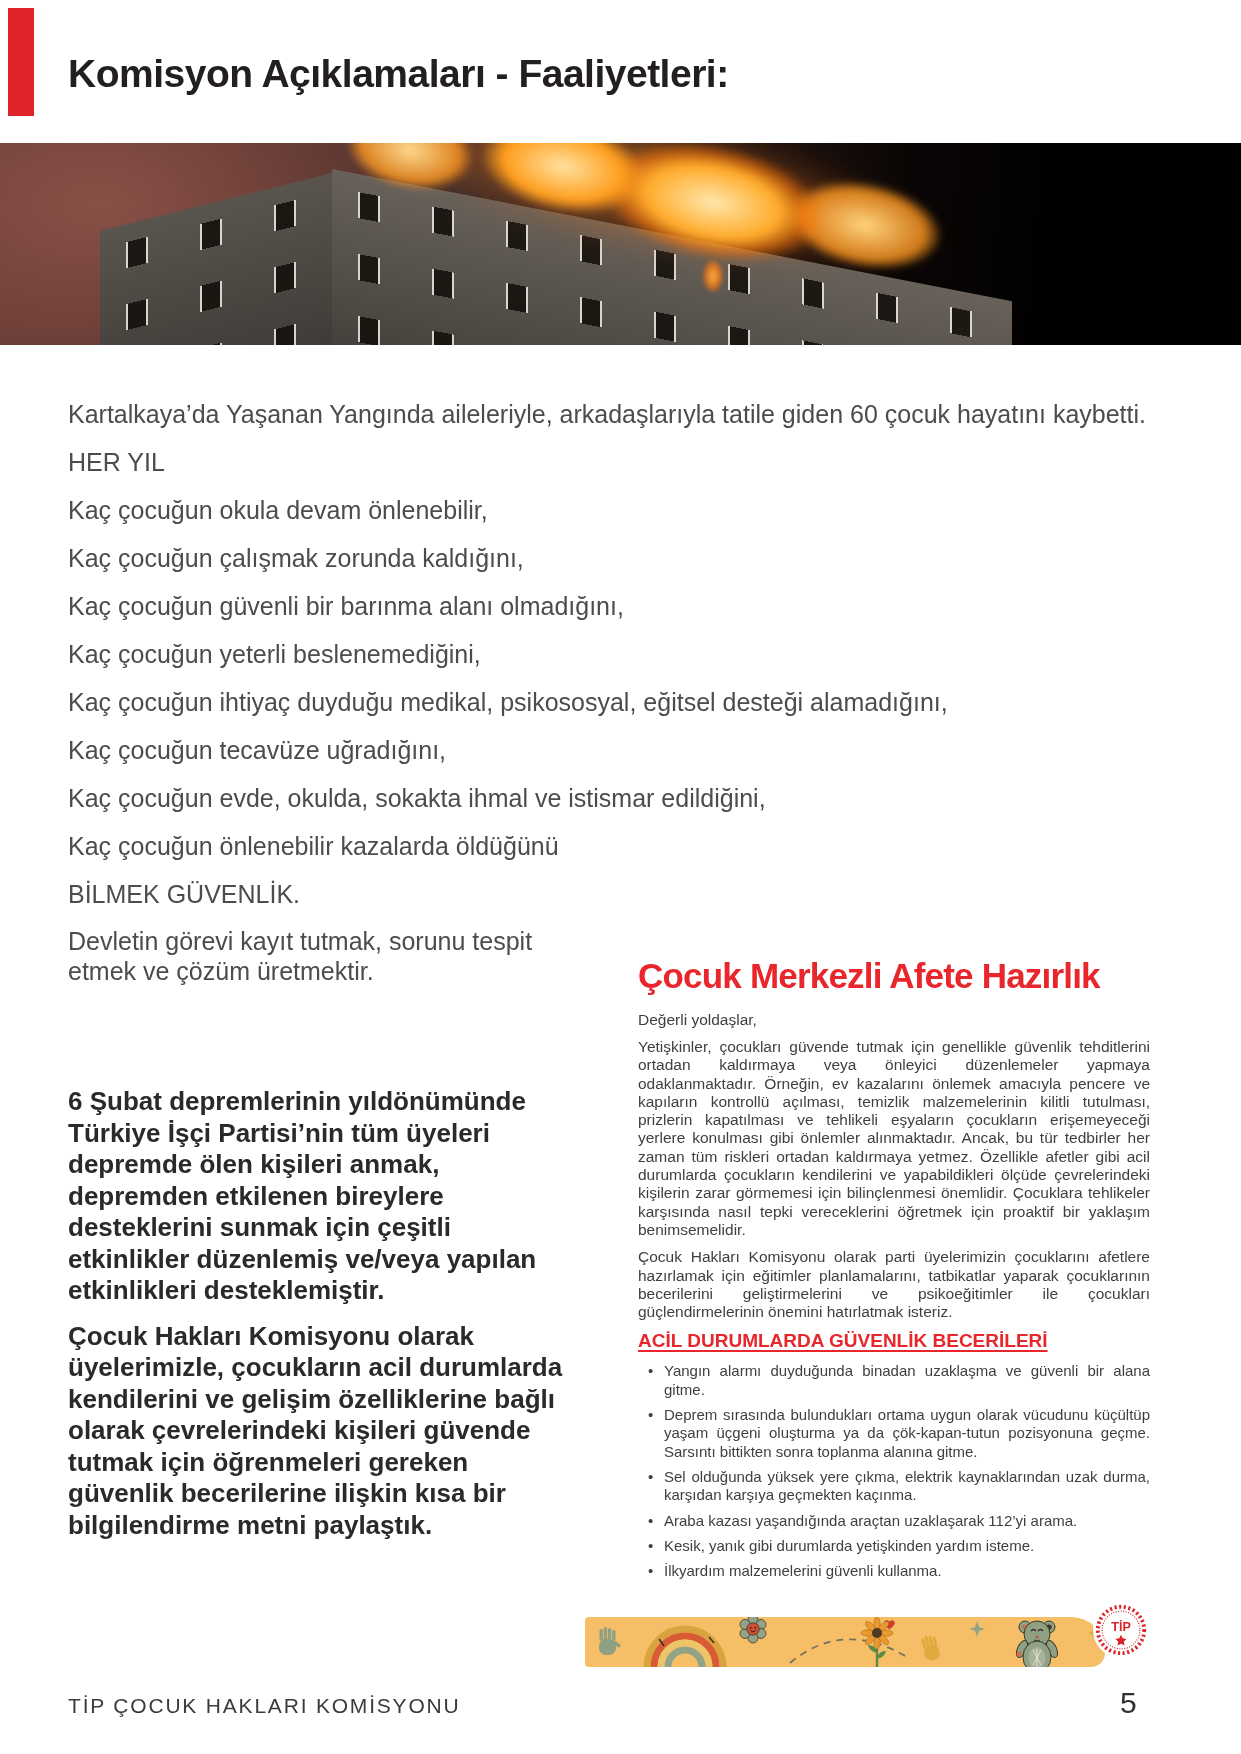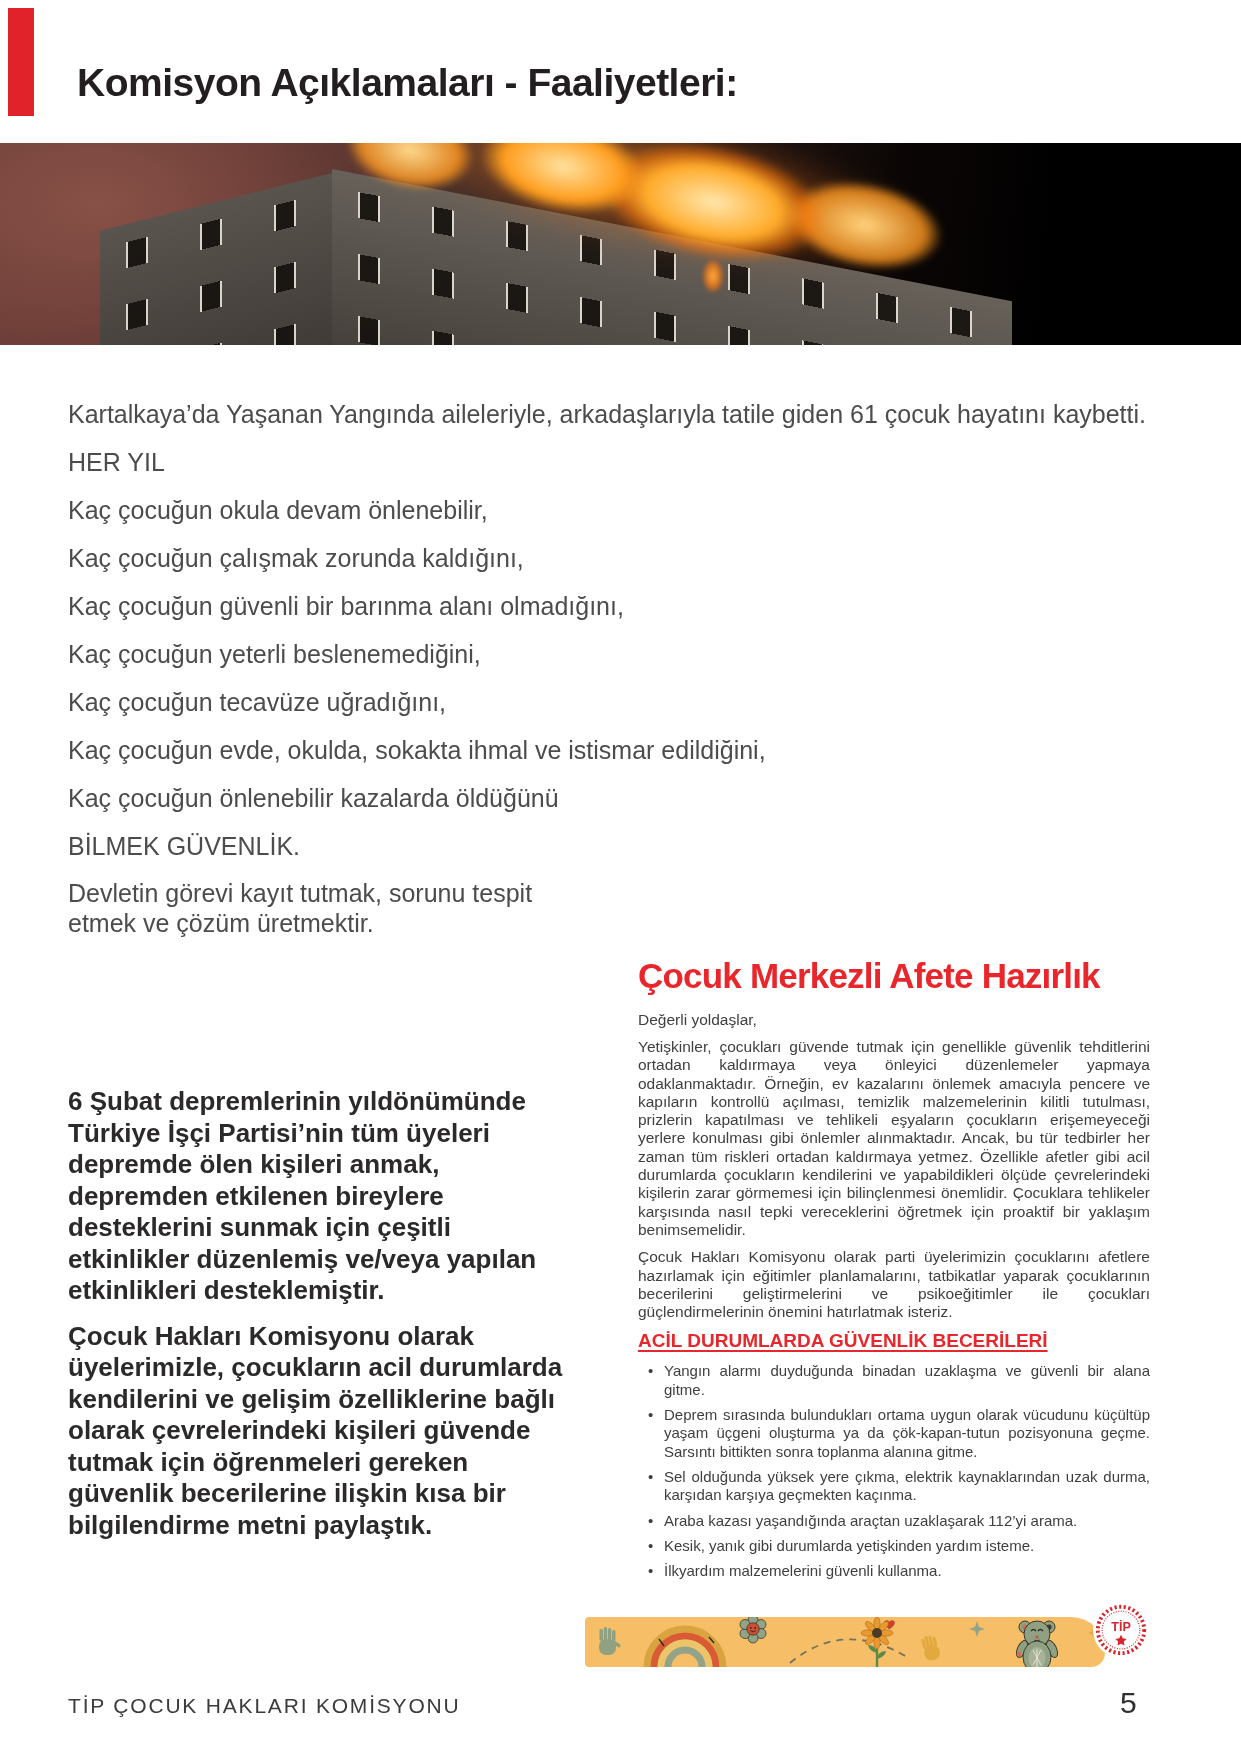--- a/index.html
+++ b/index.html
@@ -1,21 +1,21 @@
 <!DOCTYPE html>
 <html><head>
 <meta charset="utf-8">
 <style>
   html,body{margin:0;padding:0;background:#ffffff;}
   .page{position:relative;width:1241px;height:1754px;background:#ffffff;overflow:hidden;
         font-family:"Liberation Sans","DejaVu Sans",sans-serif;}
 
   .red-tab{position:absolute;left:8px;top:8px;width:26px;height:108px;background:#e0232b;}
 
-  h1.title{position:absolute;left:68px;top:52px;margin:9px;font-size:39px;font-weight:bold;
+  h1.title{position:absolute;left:68px;top:52px;margin:0;font-size:39px;font-weight:bold;
            color:#231f20;letter-spacing:-0.5px;}
 
   
   .photo{position:absolute;left:0;top:143px;width:1241px;height:202px;overflow:hidden;
     background:
       radial-gradient(ellipse 420px 260px at 8% 30%, rgba(138,82,72,.95), rgba(110,62,55,.55) 60%, rgba(0,0,0,0) 78%),
       linear-gradient(95deg,#6d4039 0%,#5d3631 18%,#45302b 34%,#241714 55%,#0b0605 72%,#000 85%);}
   .face-left{position:absolute;left:100px;top:28px;width:240px;height:230px;
     transform:skewY(-14deg);transform-origin:100% 0;
     background:linear-gradient(180deg,#59544e 0%,#45403b 60%,#37322e 100%);}
@@ -86,26 +86,27 @@
     </div>
     <div class="face-main">
       <div class="windows"></div>
     </div>
     <div class="roof-glow"></div>
     <div class="flames"></div>
     <div class="window-fire"></div>
   </div>
 
   <section class="intro">
-    <p>Kartalkaya’da Yaşanan Yangında aileleriyle, arkadaşlarıyla tatile giden 61 çocuk hayatını kaybetti.</p>
+    <p>Kartalkaya’da Yaşanan Yangında aileleriyle, arkadaşlarıyla tatile giden 60 çocuk hayatını kaybetti.</p>
     <p>HER YIL</p>
     <p>Kaç çocuğun okula devam önlenebilir,</p>
     <p>Kaç çocuğun çalışmak zorunda kaldığını,</p>
     <p>Kaç çocuğun güvenli bir barınma alanı olmadığını,</p>
     <p>Kaç çocuğun yeterli beslenemediğini,</p>
+    <p>Kaç çocuğun ihtiyaç duyduğu medikal, psikososyal, eğitsel desteği alamadığını,</p>
     <p>Kaç çocuğun tecavüze uğradığını,</p>
     <p>Kaç çocuğun evde, okulda, sokakta ihmal ve istismar edildiğini,</p>
     <p>Kaç çocuğun önlenebilir kazalarda öldüğünü</p>
     <p>BİLMEK GÜVENLİK.</p>
     <p class="devletin">Devletin görevi kayıt tutmak, sorunu tespit etmek ve çözüm üretmektir.</p>
   </section>
 
   <section class="left-col">
     <p>6 Şubat depremlerinin yıldönümünde Türkiye İşçi Partisi’nin tüm üyeleri depremde ölen kişileri anmak, depremden etkilenen bireylere desteklerini sunmak için çeşitli etkinlikler düzenlemiş ve/veya yapılan etkinlikleri desteklemiştir.</p>
     <p>Çocuk Hakları Komisyonu olarak üyelerimizle, çocukların acil durumlarda kendilerini ve gelişim özelliklerine bağlı olarak çevrelerindeki kişileri güvende tutmak için öğrenmeleri gereken güvenlik becerilerine ilişkin kısa bir bilgilendirme metni paylaştık.</p>

